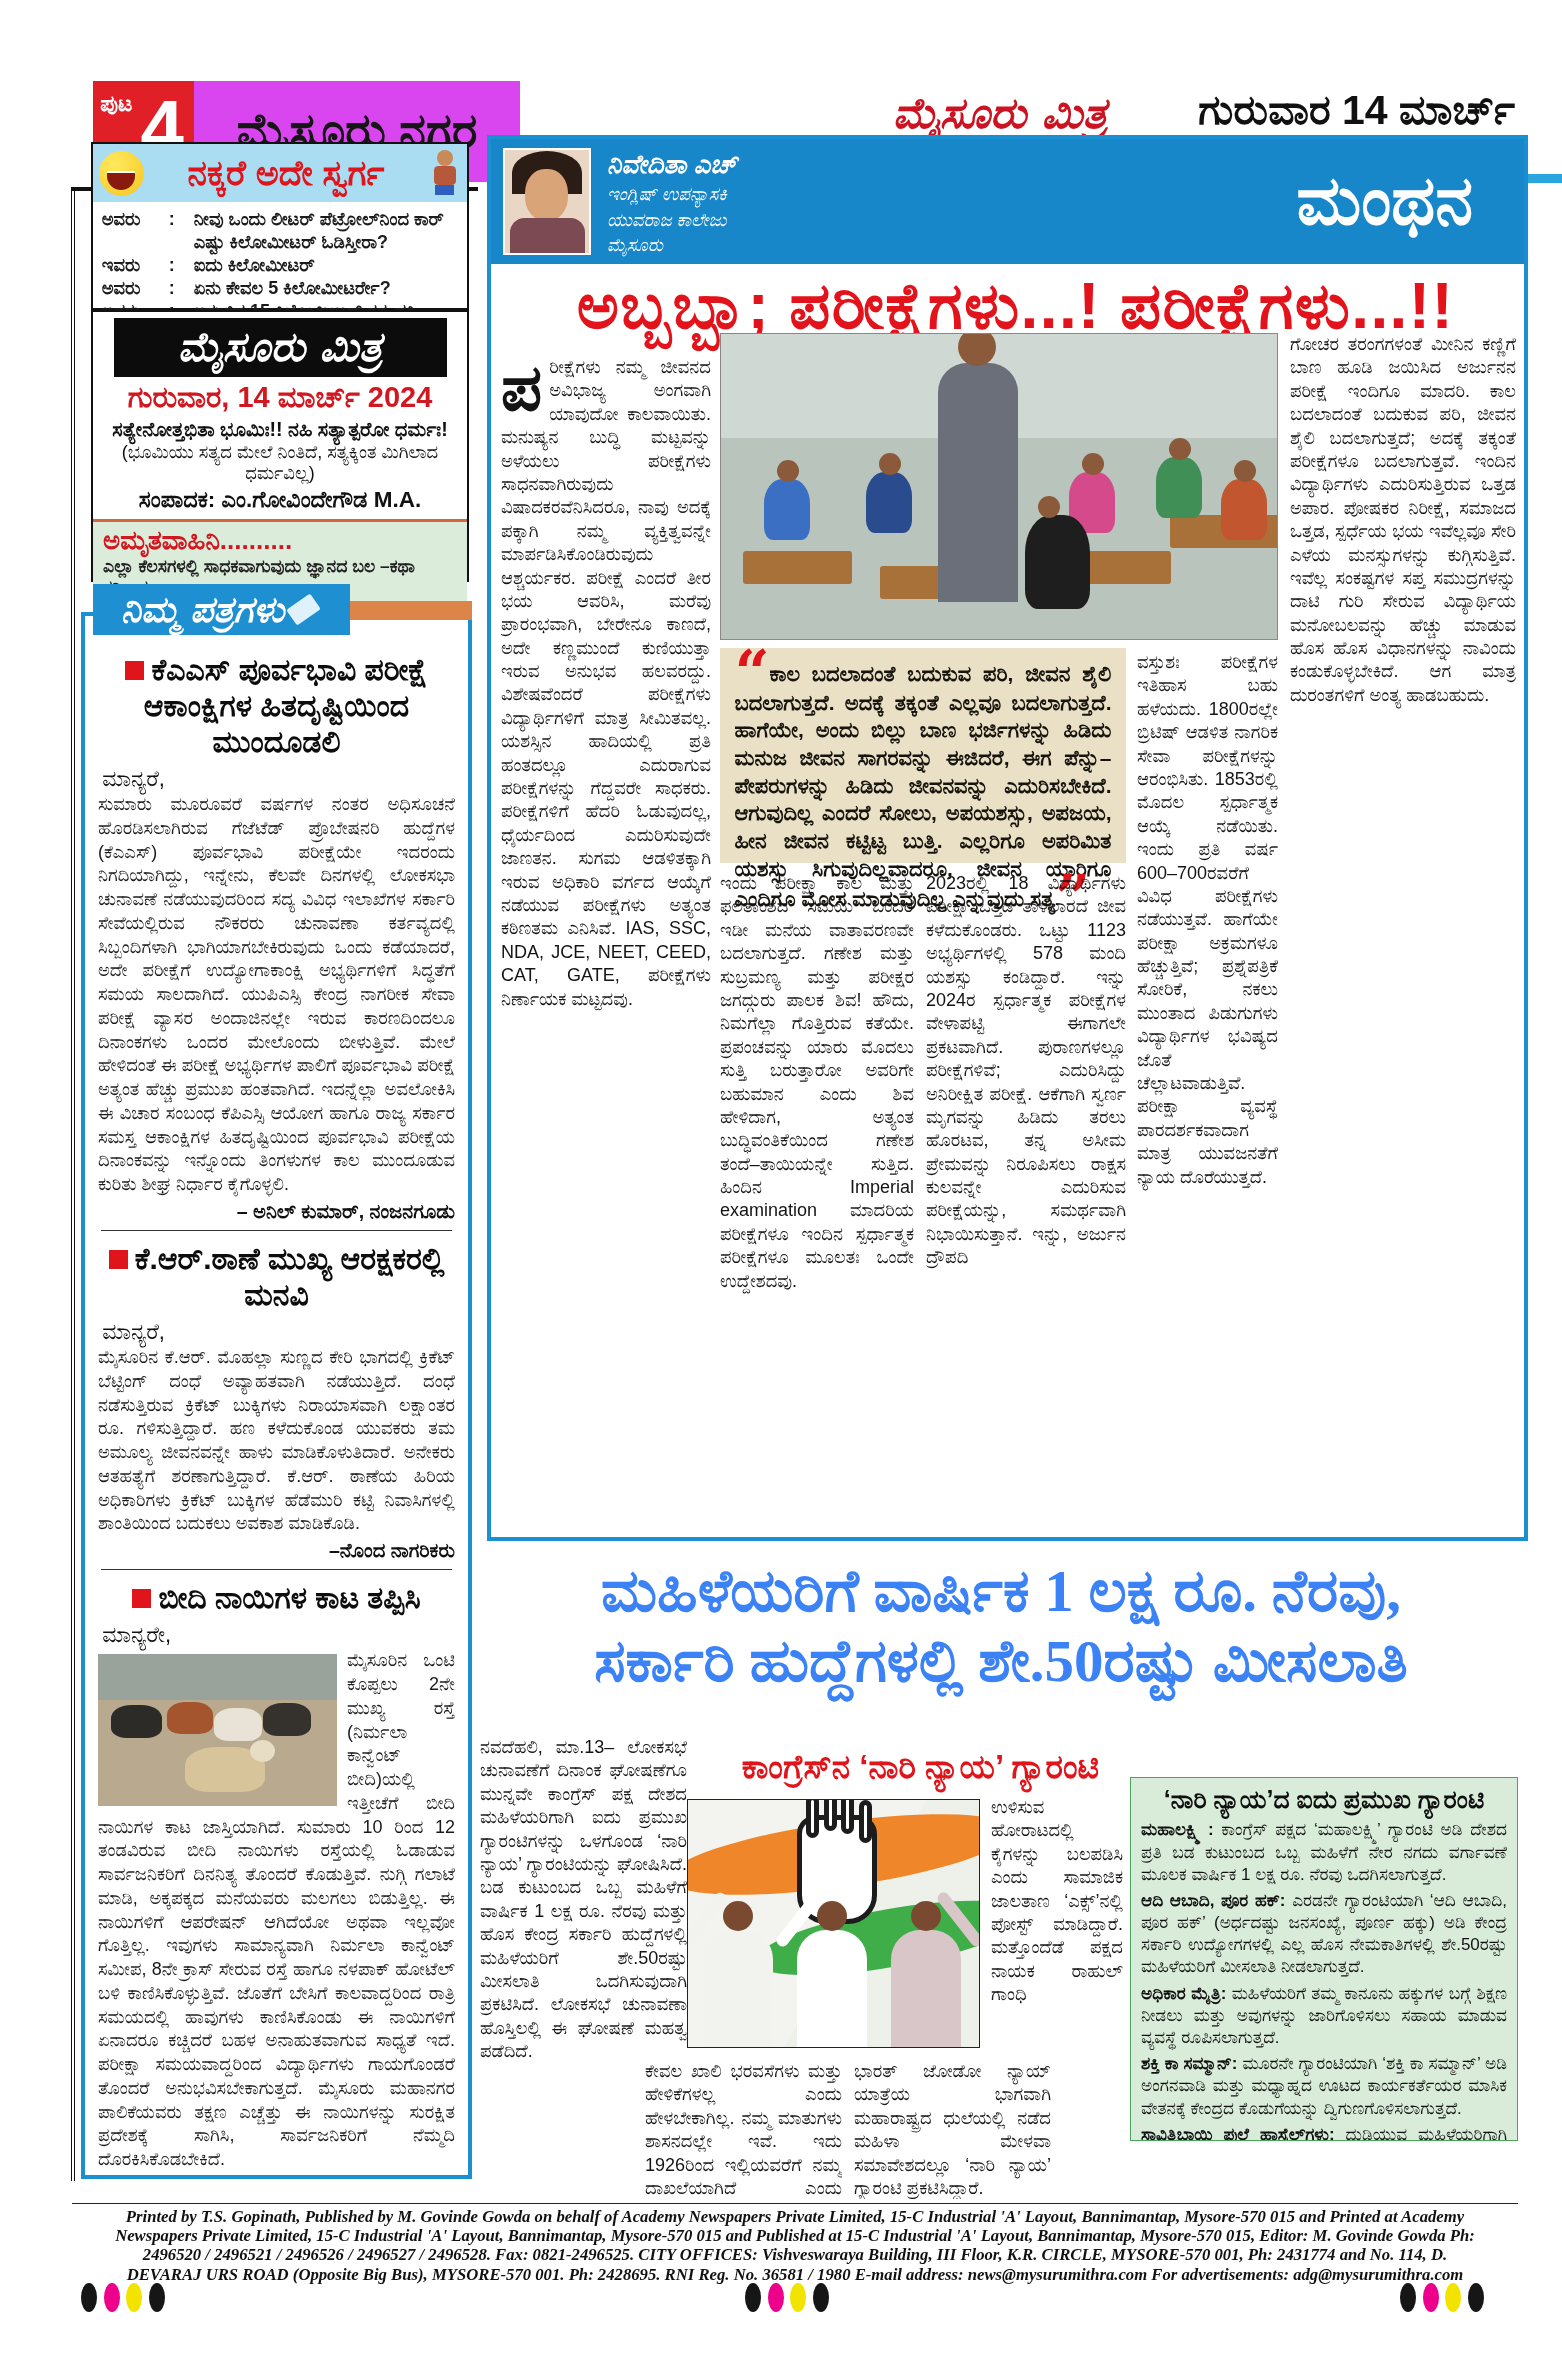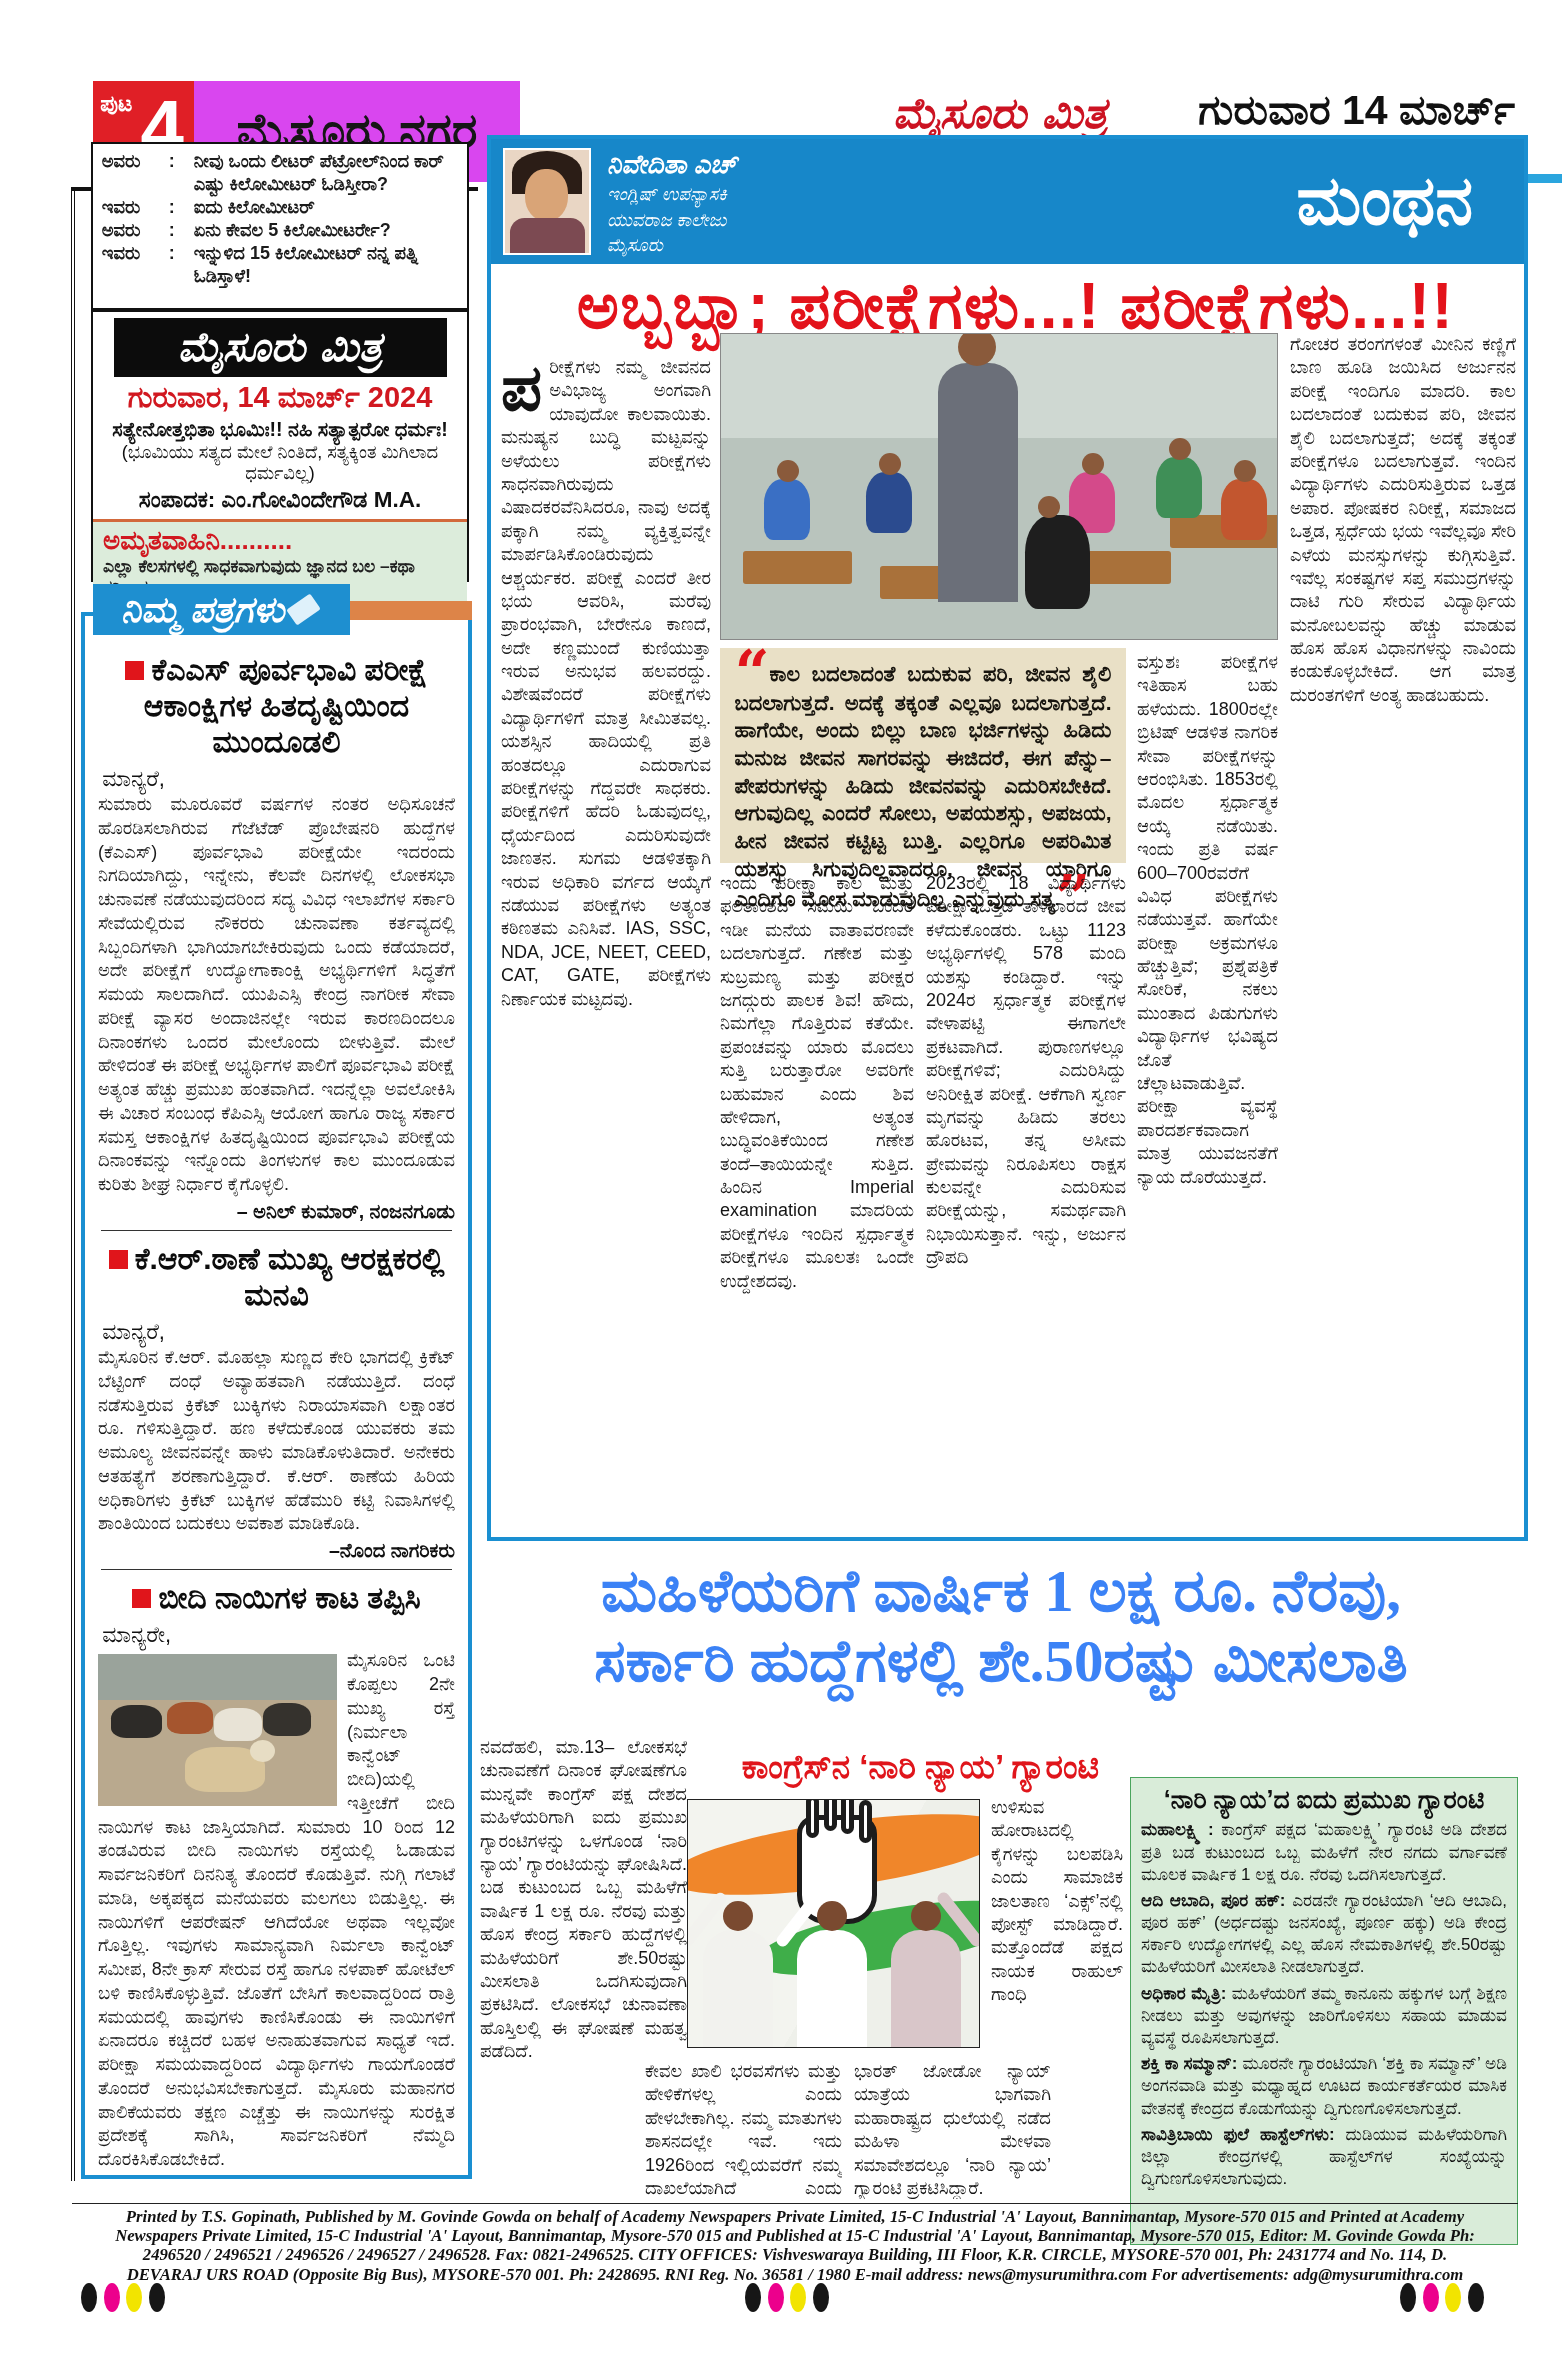--- a/index.html
+++ b/index.html
@@ -99,21 +99,21 @@
   .bot-subhead { position:absolute; left:696px; top:1748px; width:449px; text-align:center; color:#e0151b; font-size:33px; font-weight:bold; }
   .bcol { position:absolute; font-size:18px; line-height:1.3; text-align:justify; overflow:hidden; color:#141414; }
   .congress-photo { position:absolute; left:687px; top:1799px; width:293px; height:249px; background:linear-gradient(120deg,#f3f4ef 0 55%, #eef0ea 55% 100%); border:1.4px solid #222; overflow:hidden; }
   .swoosh-o { position:absolute; left:-22px; top:22px; width:348px; height:65px; background:#f0862a; border-radius:50%; transform:rotate(-8deg); }
   .swoosh-g { position:absolute; left:65px; top:109px; width:275px; height:58px; background:#3fae49; border-radius:50%; transform:rotate(-10deg); }
   .palm { position:absolute; left:109px; top:14.5px; width:80px; height:109px; background:#fff; border:5.8px solid #1c1c1c; border-radius:19px 19px 29px 29px; }
   .palm i { position:absolute; top:-25px; width:13px; height:43px; background:#fff; border:5px solid #1c1c1c; border-radius:7.2px; }
   .leader { position:absolute; bottom:-5.8px; width:70px; height:123px; border-radius:29px 29px 0 0; }
   .leader::before { content:""; position:absolute; left:20px; top:-29px; width:30px; height:30px; border-radius:50%; background:#7a4a30; }
   .leader .arm { position:absolute; width:11.6px; height:65px; background:inherit; border-radius:5.8px; transform:rotate(38deg); top:-43px; }
-  .green-box { position:absolute; left:1130px; top:1777px; width:388px; height:468px; background:#d9ecd9; border:1.4px solid #49a45c; padding:7.2px 10px; overflow:hidden; }
+  .green-box { position:absolute; left:1130px; top:1777px; width:388px; height:364px; background:#d9ecd9; border:1.4px solid #49a45c; padding:7.2px 10px; overflow:hidden; }
   .green-title { font-size:25px; font-weight:bold; text-align:center; margin-bottom:4.3px; color:#101010; }
   .gitem { font-size:17px; line-height:1.3; text-align:justify; margin-bottom:4.3px; }
   .gitem b { font-weight:bold; }
 
   
   .foot-rule { position:absolute; left:72px; top:2203px; width:1446px; height:1.4px; background:#222; }
   .footer-text { position:absolute; left:72px; top:2207px; width:1446px; text-align:center; font-family:"Liberation Serif", serif; font-style:italic; font-weight:bold; font-size:16.7px; line-height:1.15; color:#111; }
   .reg-group { position:absolute; top:2283px; display:flex; gap:6.5px; }
   .reg-dot { width:16px; height:29px; border-radius:50%; }
   .rg1 { left:81px; } .rg2 { left:745px; } .rg3 { left:1400px; }
@@ -129,20 +129,29 @@
     <span class="pn">4</span>
   </div>
   <div class="section-box">ಮೈಸೂರು ನಗರ</div>
   <div class="hdr-rule"></div>
   <div class="masthead-center">ಮೈಸೂರು ಮಿತ್ರ</div>
   <div class="hdr-date">ಗುರುವಾರ 14 ಮಾರ್ಚ್ 2024</div>
   <div class="blue-rule-thin"></div>
   <div class="left-vline"></div>
 
   <div class="joke-box">
+    <div class="joke-head">
+      <div class="emoji-laugh"></div>
+      <div class="joke-title">ನಕ್ಕರೆ ಅದೇ ಸ್ವರ್ಗ</div>
+      <div class="clown">
+          <div class="head"></div>
+          <div class="body"></div>
+          <div class="legs"></div>
+        </div>
+    </div>
     <div class="joke-lines">
       <div class="joke-row">
           <span class="spk">ಅವರು</span>
           <span class="col">:</span>
           <span class="txt">ನೀವು ಒಂದು ಲೀಟರ್ ಪೆಟ್ರೋಲ್‌ನಿಂದ ಕಾರ್ ಎಷ್ಟು ಕಿಲೋಮೀಟರ್ ಓಡಿಸ್ತೀರಾ?</span>
         </div>
       <div class="joke-row">
           <span class="spk">ಇವರು</span>
           <span class="col">:</span>
           <span class="txt">ಐದು ಕಿಲೋಮೀಟರ್</span>

